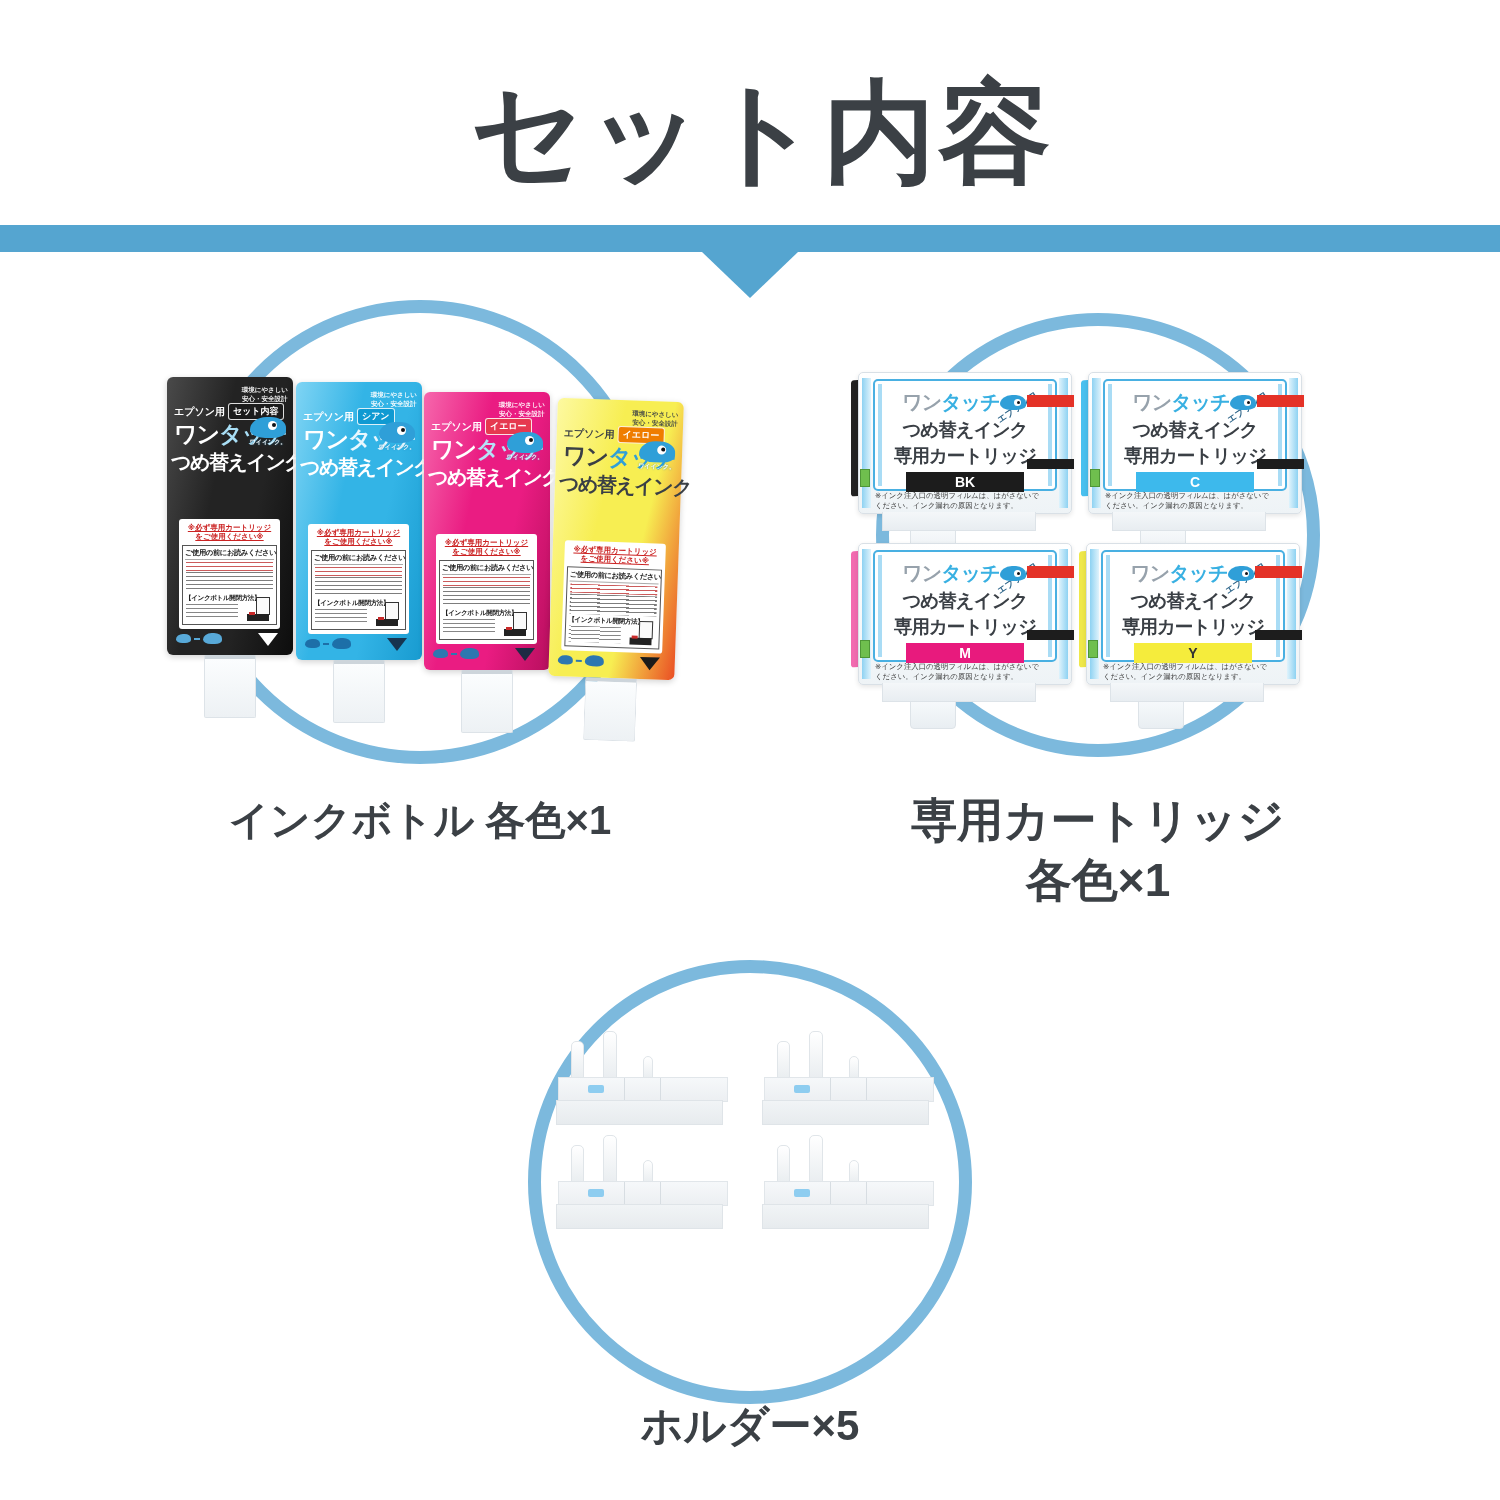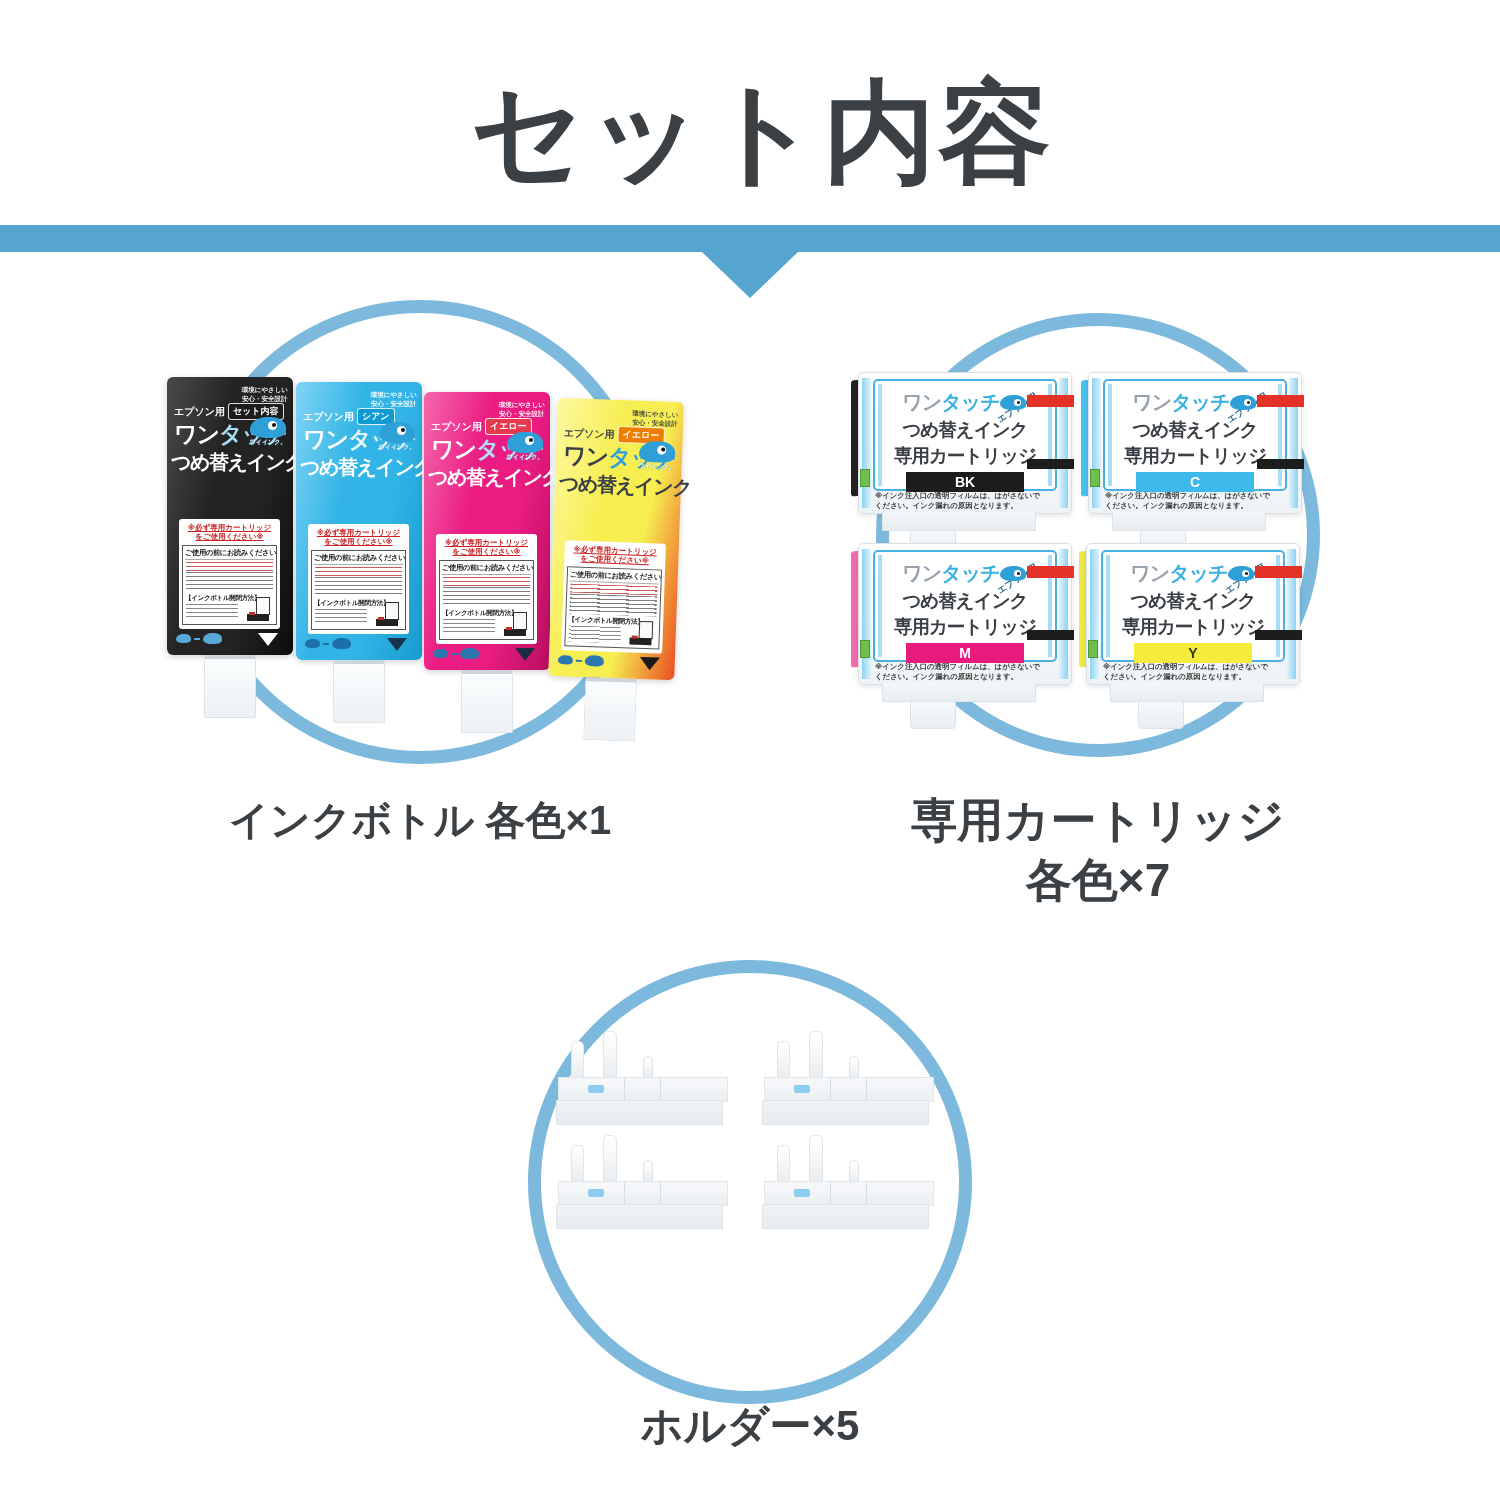--- a/index.html
+++ b/index.html
@@ -98,21 +98,21 @@
   .c-line1 .p1{color:#97a2ac;}
   .c-line1 .p2{color:#38b0e2;}
   .c-whale{display:inline-block;position:relative;width:28px;height:17px;vertical-align:-3px;}
   .c-whale .w-body{top:0;left:0;width:26px;height:15px;}
   .c-whale .w-eye{top:4px;left:14px;width:7px;height:7px;}
   .c-whale .w-pupil{top:6px;left:17px;width:3px;height:3px;}
   .c-line2,.c-line3{text-align:center;font-size:18.5px;font-weight:900;color:#3a3f45;
                     letter-spacing:-1px;margin-top:1px;}
   .c-bar{margin:4px auto 0;width:118px;height:20px;background:var(--bar-bg);color:var(--bar-tx);
          font-size:14px;font-weight:900;text-align:center;line-height:20px;}
-  .c-note{position:absolute;left:16px;top:118px;width:182px;font-size:7.4px;font-weight:700;
+  .c-note{position:absolute;left:16px;top:118px;width:182px;font-size:7.4px;font-weight:400;
           color:#3a3a3a;line-height:1.4;z-index:2;}
   .c-redbar{position:absolute;right:-3px;top:22px;width:47px;height:12px;background:#e43227;z-index:4;}
   .c-blackbar{position:absolute;right:-3px;top:86px;width:47px;height:10px;background:#1d1d1d;z-index:4;}
   .c-foot{position:absolute;left:24px;top:140px;width:152px;height:18px;
           background:linear-gradient(#f4f7f9,#e8edf1);border:1px solid #dde3e8;border-top:none;}
   .c-nozzle{position:absolute;left:52px;top:158px;width:44px;height:26px;
           background:linear-gradient(#f6f9fb,#e9eef2);border:1px solid #dde3e8;border-radius:0 0 4px 4px;}
   
   .holder{position:absolute;width:174px;height:96px;}
   .h-top{position:absolute;top:49px;left:2px;right:2px;height:23px;
@@ -429,16 +429,16 @@
       <div class="h-pin h-p3"></div>
     <div class="h-top"></div>
       <div class="h-div1"></div>
       <div class="h-div2"></div>
     <div class="h-dot"></div>
     <div class="h-bot"></div>
   </div>
 
   <div class="cap cap-b1">インクボトル 各色×1</div>
   <div class="cap cap-c1">専用カートリッジ</div>
-  <div class="cap cap-c2">各色×7</div>
+  <div class="cap cap-c2">各色×1</div>
   <div class="cap cap-h">ホルダー×5</div>
 
 </div>
 
 </body></html>

